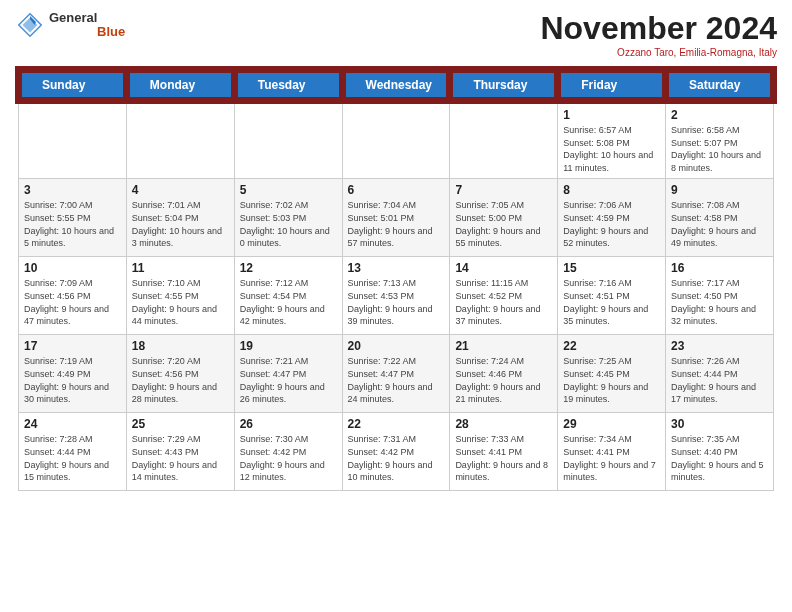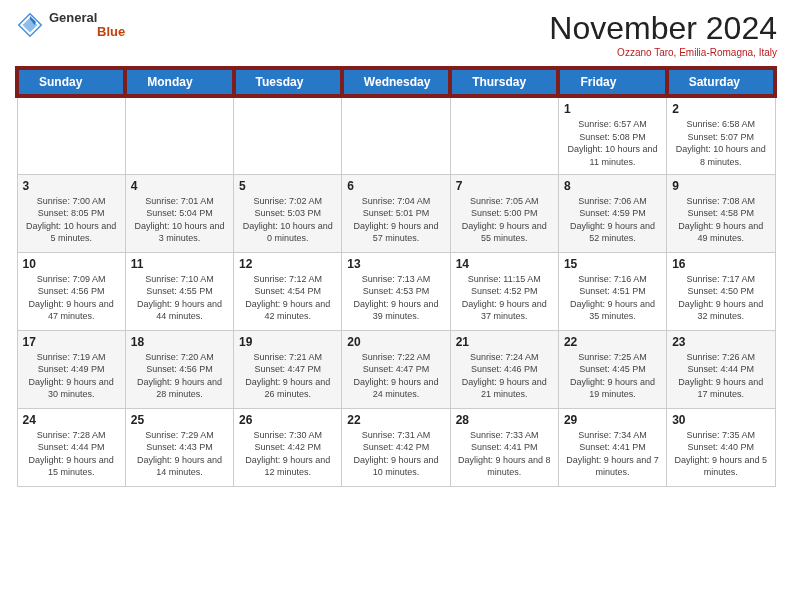--- a/index.html
+++ b/index.html
@@ -36,40 +36,40 @@
     .logo-text span:last-child { color: #c2410c; margin-left: 48px; }
     .logo-icon {
       width: 30px;
       height: 30px;
     }
     .title-block {
       text-align: right;
     }
     .month-title {
       font-size: 32px;
-      font-weight: normal;
+      font-weight: bold;
       color: #222;
     }
     .location {
       font-size: 10px;
       color: #b91c1c;
     }
     table {
       width: 100%;
       border-collapse: collapse;
       table-layout: fixed;
     }
     thead tr th {
       background-color: #2878c8;
       color: #fff;
       font-size: 12px;
       font-weight: bold;
       padding: 5px 20px;
       text-align: left;
-      border: 4px solid #7f1d1d;
+      border: 7px solid #7f1d1d;
     }
     tbody tr td {
       border: 1px solid #ccc;
       vertical-align: top;
       padding: 4px 5px;
       font-size: 9.5px;
       color: #333;
       height: 78px;
       background: #fff;
     }
@@ -80,21 +80,20 @@
       font-size: 12px;
       font-weight: bold;
       color: #222;
       display: block;
       margin-bottom: 2px;
     }
     .day-info {
       font-size: 9px;
       color: #444;
       line-height: 1.4;
-      text-align: center;
     }
     td.empty {
       background: #fff;
     }
   </style>
 </head>
 <body>
 
 <div class="container">
   <div class="header">
@@ -144,21 +143,21 @@
             <span class="day-num">2</span>
             <div class="day-info">Sunrise: 6:58 AM
 Sunset: 5:07 PM
 Daylight: 10 hours and 8 minutes.</div>
           </td>
         </tr>
         <tr>
           <td>
             <span class="day-num">3</span>
             <div class="day-info">Sunrise: 7:00 AM
-Sunset: 8:05 PM
+Sunset: 5:55 PM
 Daylight: 10 hours and 5 minutes.</div>
           </td>
           <td>
             <span class="day-num">4</span>
             <div class="day-info">Sunrise: 7:01 AM
 Sunset: 5:04 PM
 Daylight: 10 hours and 3 minutes.</div>
           </td>
           <td>
             <span class="day-num">5</span>

